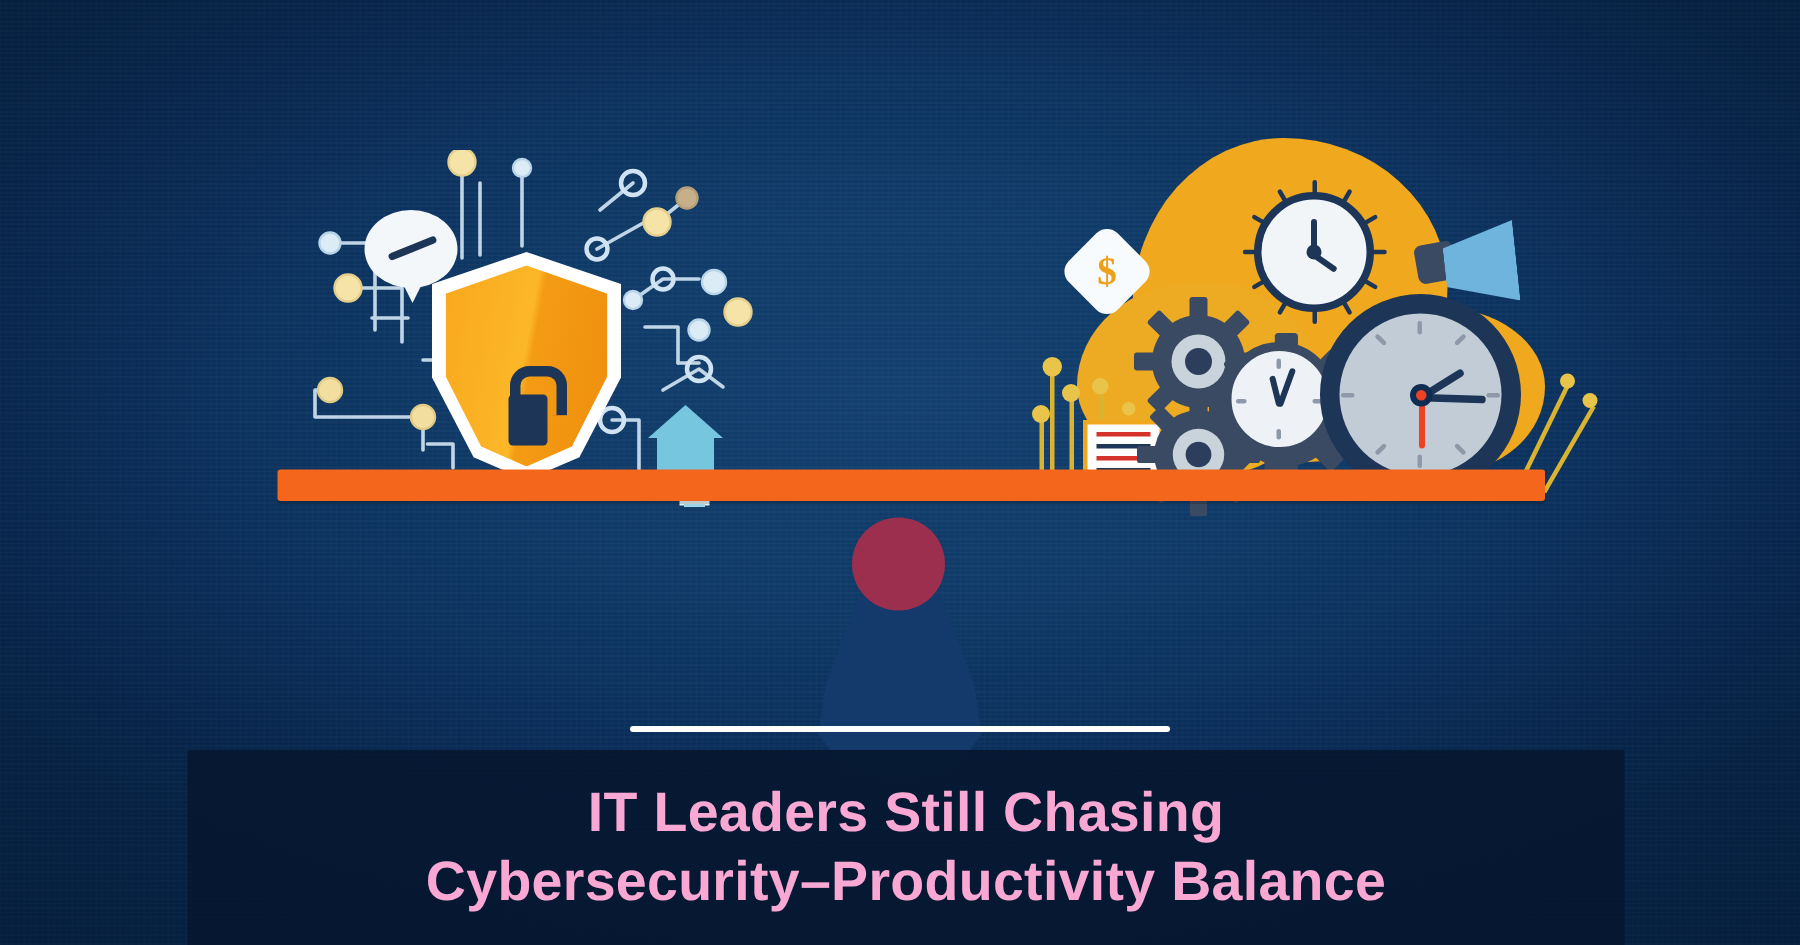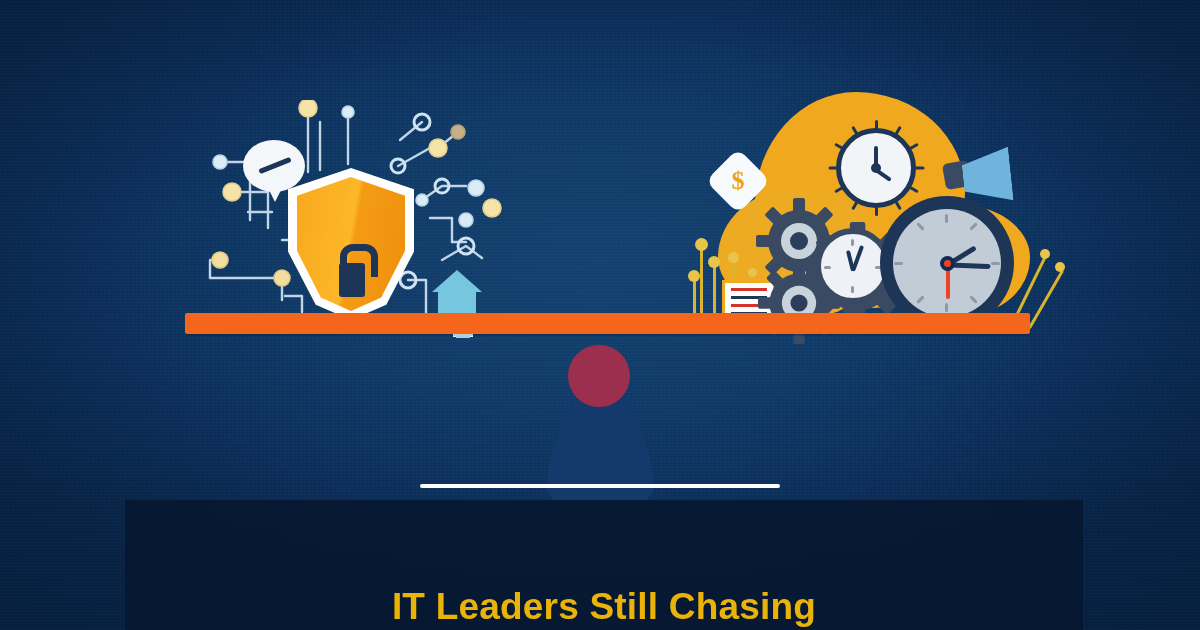--- a/index.html
+++ b/index.html
@@ -124,22 +124,22 @@
   .pindot{position:absolute;border-radius:50%;background:#e8c54a;}
 
   
   .divider{position:absolute;left:420px;top:484px;width:360px;height:4px;background:#ffffff;border-radius:2px;}
   .title-band{
     position:absolute;left:125px;top:500px;width:958px;height:130px;
     background:#061830;opacity:.93;
   }
   .title{
     position:absolute;left:125px;top:500px;width:958px;height:130px;
-    display:flex;flex-direction:column;align-items:center;justify-content:flex-end;
-    color:#eab308;font-weight:bold;font-size:37px;line-height:1.25;
+    display:flex;flex-direction:column;align-items:center;justify-content:center;
+    color:#f9a8d4;font-weight:bold;font-size:37px;line-height:1.25;
     letter-spacing:.2px;text-align:center;
   }
   .title span{display:block;white-space:nowrap;}
 </style>
 </head>
 <body>
 
 <div id="stage">
 
   <div class="bg-base"></div>
@@ -343,15 +343,16 @@
   <div class="beam"></div>
   <div class="fulcrum-wrap">
     <div class="fulcrum-body"></div>
     <div class="fulcrum-ball"></div>
   </div>
 
   <div class="divider"></div>
   <div class="title-band"></div>
   <div class="title">
     <span>IT Leaders Still Chasing</span>
+    <span>Cybersecurity–Productivity Balance</span>
   </div>
 
 </div>
 
 </body></html>

